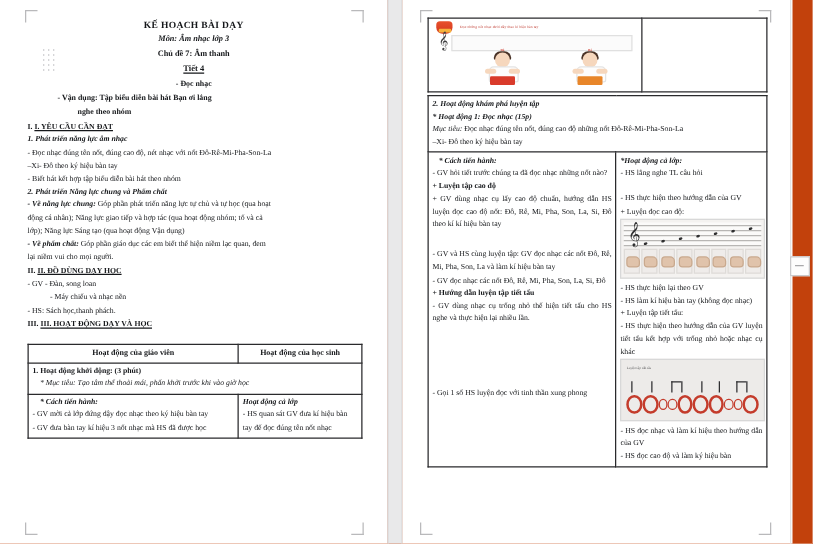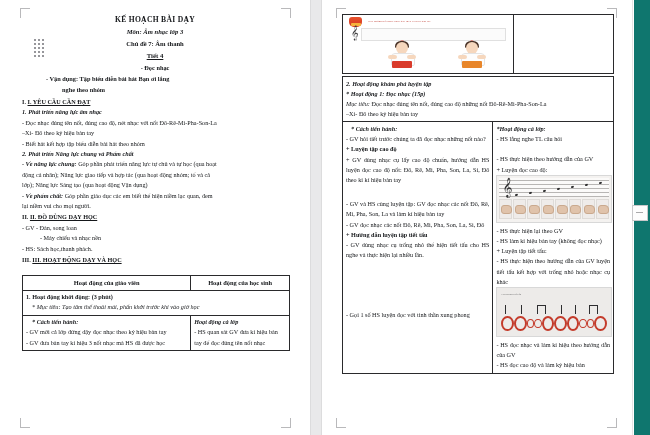--- a/index.html
+++ b/index.html
@@ -2,21 +2,21 @@
 <html><head>
 <meta charset="utf-8">
 <style>
   html,body{margin:0;padding:0;}
   body{
     width:650px;height:435px;overflow:hidden;
     background:#ffffff;
     font-family:"Liberation Serif", serif;
     color:#15171a;
   }
-  .viewport{position:relative;width:650px;height:435px;background:#0f766e;}
+  .viewport{position:relative;width:650px;height:435px;background:#c2410c;}
 
   
   .gutter{position:absolute;top:0;left:310px;width:12px;height:435px;background:#e9e9ea;}
   .gutter-line{position:absolute;top:0;left:0;width:1px;height:435px;background:#dcdcdd;}
   .gutter-line.r{left:11px;}
 
   
   .page{position:absolute;top:0;background:#ffffff;}
   .page-left{left:0;width:310px;height:435px;}
   .page-right{left:322px;width:312px;height:435px;}

